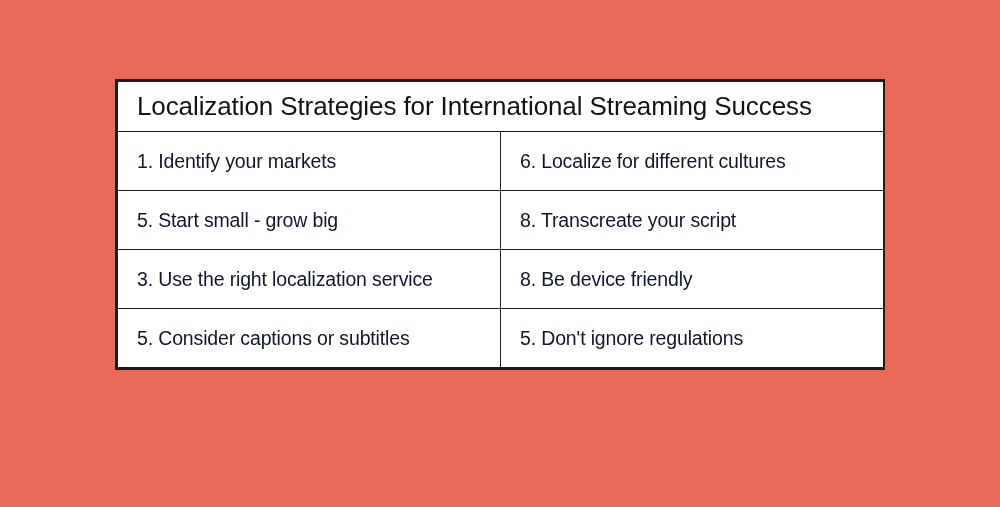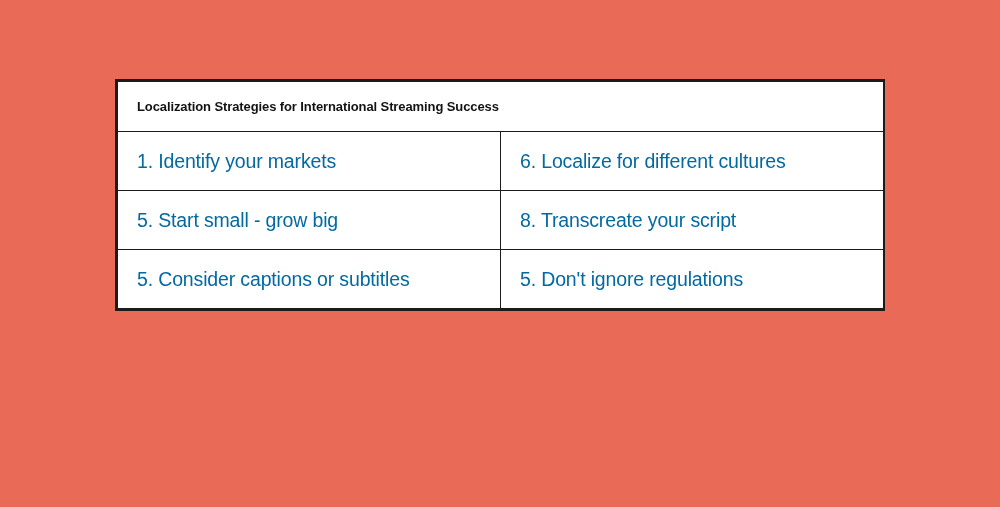--- a/index.html
+++ b/index.html
@@ -39,32 +39,32 @@
     border: 1px solid #1b1b1b;
     box-sizing: border-box;
     padding: 0 0 0 19px;
     text-align: left;
     vertical-align: middle;
     background: #ffffff;
   }
   th.title-cell {
     height: 50px;
     background: #fadcd7;
-    font-size: 13px;
-    font-weight: bold;
+    font-size: 26px;
+    font-weight: normal;
     letter-spacing: -0.1px;
     color: #131313;
     line-height: 1.2;
   }
   td.item-cell {
     height: 59px;
     font-size: 19.5px;
     font-weight: normal;
     letter-spacing: -0.15px;
-    color: #0369a1;
+    color: #0f172a;
     line-height: 1.25;
     white-space: nowrap;
   }
   td.item-cell.empty-cell {
     color: transparent;
   }
   col.left-col { width: 383px; }
   col.right-col { width: 383px; }
 </style>
 </head>
@@ -86,20 +86,24 @@
       <tbody>
         <tr>
           <td class="item-cell">1. Identify your markets</td>
           <td class="item-cell">6. Localize for different cultures</td>
         </tr>
         <tr>
           <td class="item-cell">5. Start small - grow big</td>
           <td class="item-cell">8. Transcreate your script</td>
         </tr>
         <tr>
+          <td class="item-cell">3. Use the right localization service</td>
+          <td class="item-cell">8. Be device friendly</td>
+        </tr>
+        <tr>
           <td class="item-cell">5. Consider captions or subtitles</td>
           <td class="item-cell">5. Don't ignore regulations</td>
         </tr>
       </tbody>
     </table>
   </div>
 
 </div>
 
 </body></html>

